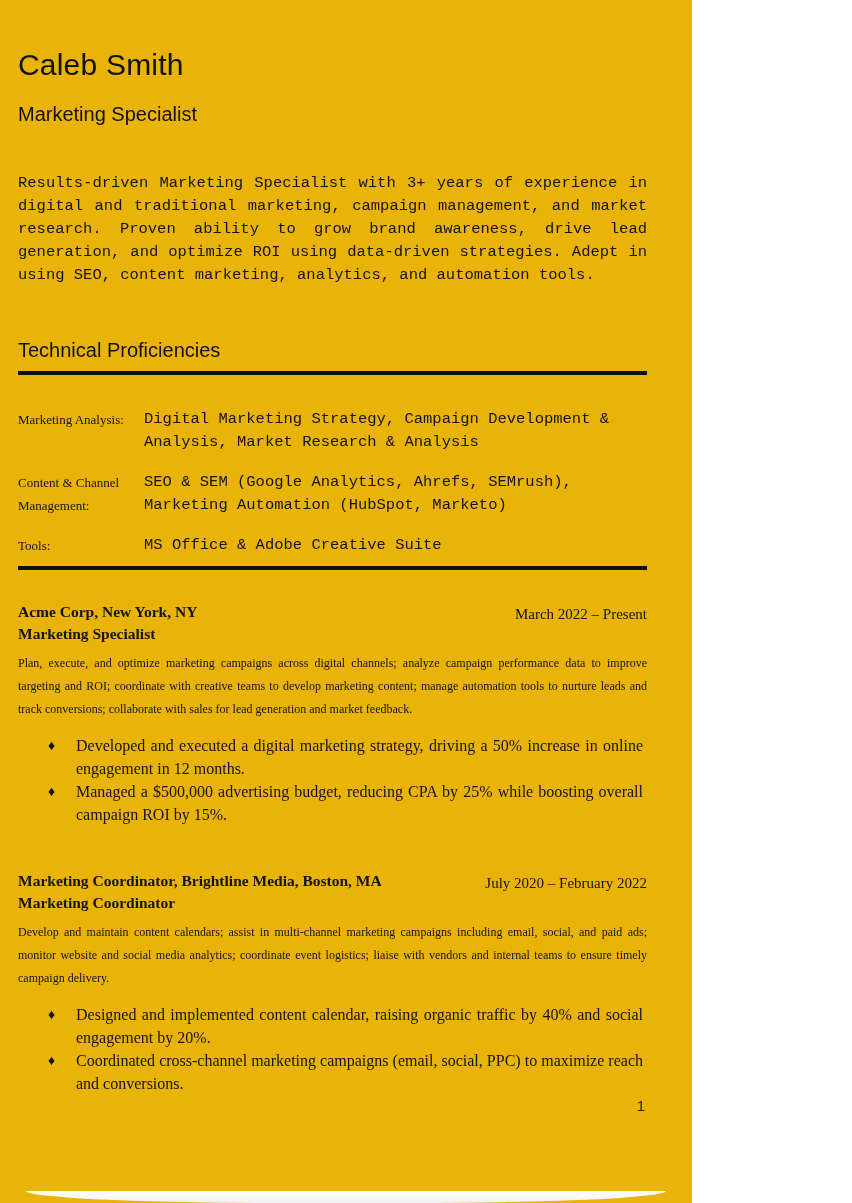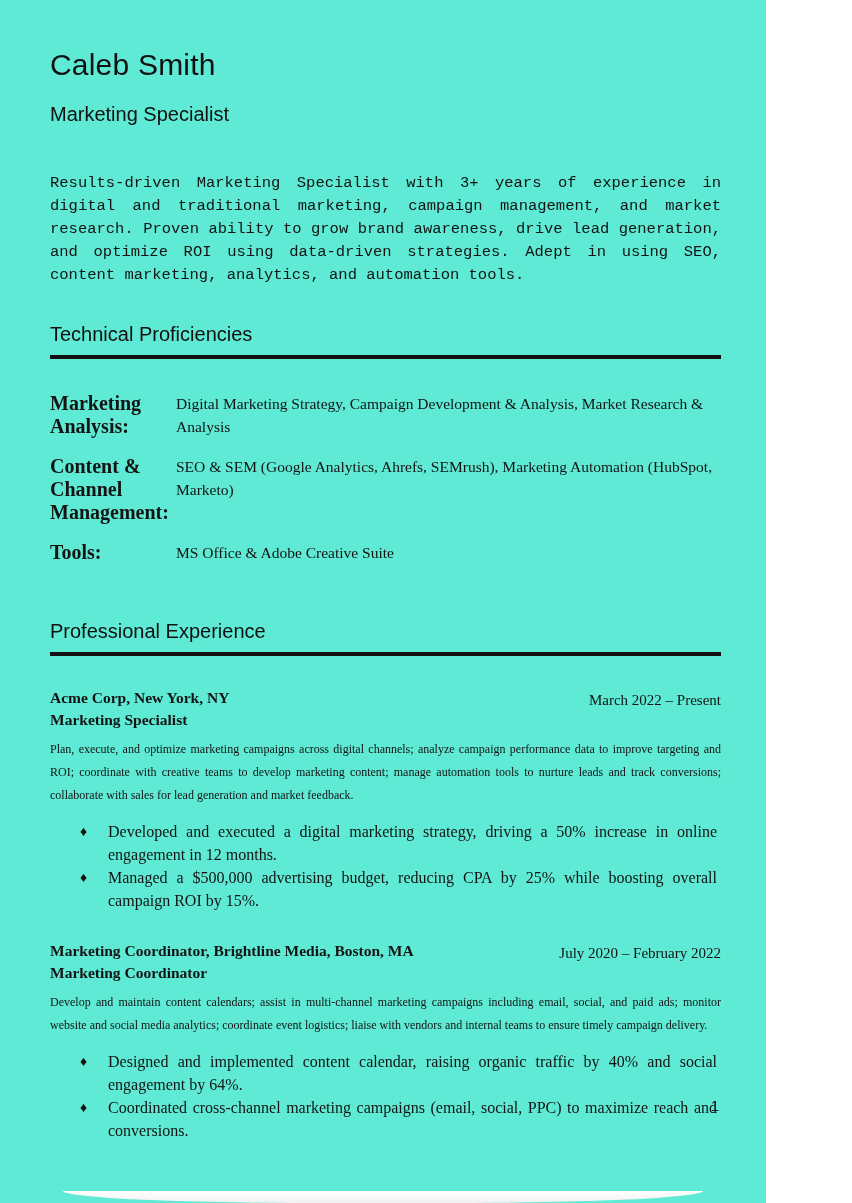--- a/index.html
+++ b/index.html
@@ -6,23 +6,23 @@
   html, body { background: #ffffff; }
   body {
     width: 852px; height: 1203px;
     position: relative;
     overflow: hidden;
     font-family: "Liberation Serif", serif;
     color: #141414;
   }
   .page {
     position: relative;
-    width: 766px; height: 1203px;
-    padding: 48px 45px 0 50px;
-    background: #5eead4;
+    width: 692px; height: 1203px;
+    padding: 48px 45px 0 18px;
+    background: #eab308;
   }
   
   .header { display: flex; justify-content: space-between; align-items: flex-start; }
   .identity .name {
     font-family: "Liberation Sans", sans-serif;
     font-size: 30px; font-weight: 400; letter-spacing: 0.2px;
     line-height: 1.1; color: #111;
   }
   .identity .title {
     font-family: "Liberation Sans", sans-serif;
@@ -41,29 +41,29 @@
     font-family: Liberation Mono, monospace;
   }
   
   .section-heading {
     font-family: "Liberation Sans", sans-serif;
     font-size: 20px; font-weight: 400; color: #111;
   }
   .rule {
     margin-top: 9px; height: 4px; background: #111; border: none; width: 100%;
   }
-  .tech-heading { margin-top: 36px; }
+  .tech-heading { margin-top: 52px; }
   .exp-heading { margin-top: 56px; }
   
   .prof-table { margin-top: 33px; display: grid; grid-template-columns: 126px 1fr; row-gap: 17px; }
-  .prof-label { font-weight: 700; font-size: 20px; line-height: 23px; padding-right: 8px; }
-  .prof-value { font-size: 15.5px; line-height: 23px; }
+  .prof-label { font-weight: 400; font-size: 13px; line-height: 23px; padding-right: 8px; }
+  .prof-value { font-size: 15.5px; line-height: 23px; font-family: Liberation Mono, monospace; }
   
   .job { margin-top: 31px; }
-  .job + .job { margin-top: 28px; }
+  .job + .job { margin-top: 44px; }
   .job-head { display: flex; justify-content: space-between; align-items: flex-end; }
   .job-company { font-weight: 700; font-size: 15.5px; line-height: 22px; }
   .job-dates { font-size: 15px; white-space: nowrap; }
   .job-role { font-weight: 700; font-size: 15.5px; line-height: 22px; }
   .job-desc {
     margin-top: 7px;
     font-size: 12px; line-height: 23px;
     text-align: justify;
   }
   .bullets { margin-top: 13px; }
@@ -102,21 +102,20 @@
 
   <div class="prof-table">
     <div class="prof-label">Marketing Analysis:</div>
     <div class="prof-value">Digital Marketing Strategy, Campaign Development &amp; Analysis, Market Research &amp; Analysis</div>
     <div class="prof-label">Content &amp; Channel Management:</div>
     <div class="prof-value">SEO &amp; SEM (Google Analytics, Ahrefs, SEMrush), Marketing Automation (HubSpot, Marketo)</div>
     <div class="prof-label">Tools:</div>
     <div class="prof-value">MS Office &amp; Adobe Creative Suite</div>
   </div>
 
-  <h2 class="section-heading exp-heading">Professional Experience</h2>
   <div class="rule"></div>
 
   <div class="job">
     <div class="job-head">
       <span class="job-company">Acme Corp, New York, NY</span>
       <span class="job-dates">March 2022 – Present</span>
     </div>
     <div class="job-role">Marketing Specialist</div>
     <p class="job-desc">Plan, execute, and optimize marketing campaigns across digital channels; analyze campaign performance data to improve targeting and ROI; coordinate with creative teams to develop marketing content; manage automation tools to nurture leads and track conversions; collaborate with sales for lead generation and market feedback.</p>
     <div class="bullets">
@@ -134,21 +133,21 @@
   <div class="job">
     <div class="job-head">
       <span class="job-company">Marketing Coordinator, Brightline Media, Boston, MA</span>
       <span class="job-dates">July 2020 – February 2022</span>
     </div>
     <div class="job-role">Marketing Coordinator</div>
     <p class="job-desc">Develop and maintain content calendars; assist in multi-channel marketing campaigns including email, social, and paid ads; monitor website and social media analytics; coordinate event logistics; liaise with vendors and internal teams to ensure timely campaign delivery.</p>
     <div class="bullets">
       <div class="bullet">
         <span class="bullet-marker">♦</span>
-        <span class="bullet-text">Designed and implemented content calendar, raising organic traffic by 40% and social engagement by 64%.</span>
+        <span class="bullet-text">Designed and implemented content calendar, raising organic traffic by 40% and social engagement by 20%.</span>
       </div>
       <div class="bullet">
         <span class="bullet-marker">♦</span>
         <span class="bullet-text">Coordinated cross-channel marketing campaigns (email, social, PPC) to maximize reach and conversions.</span>
       </div>
     </div>
   </div>
 
   <div class="page-number">1</div>
   <div class="bottom-shadow"></div>

